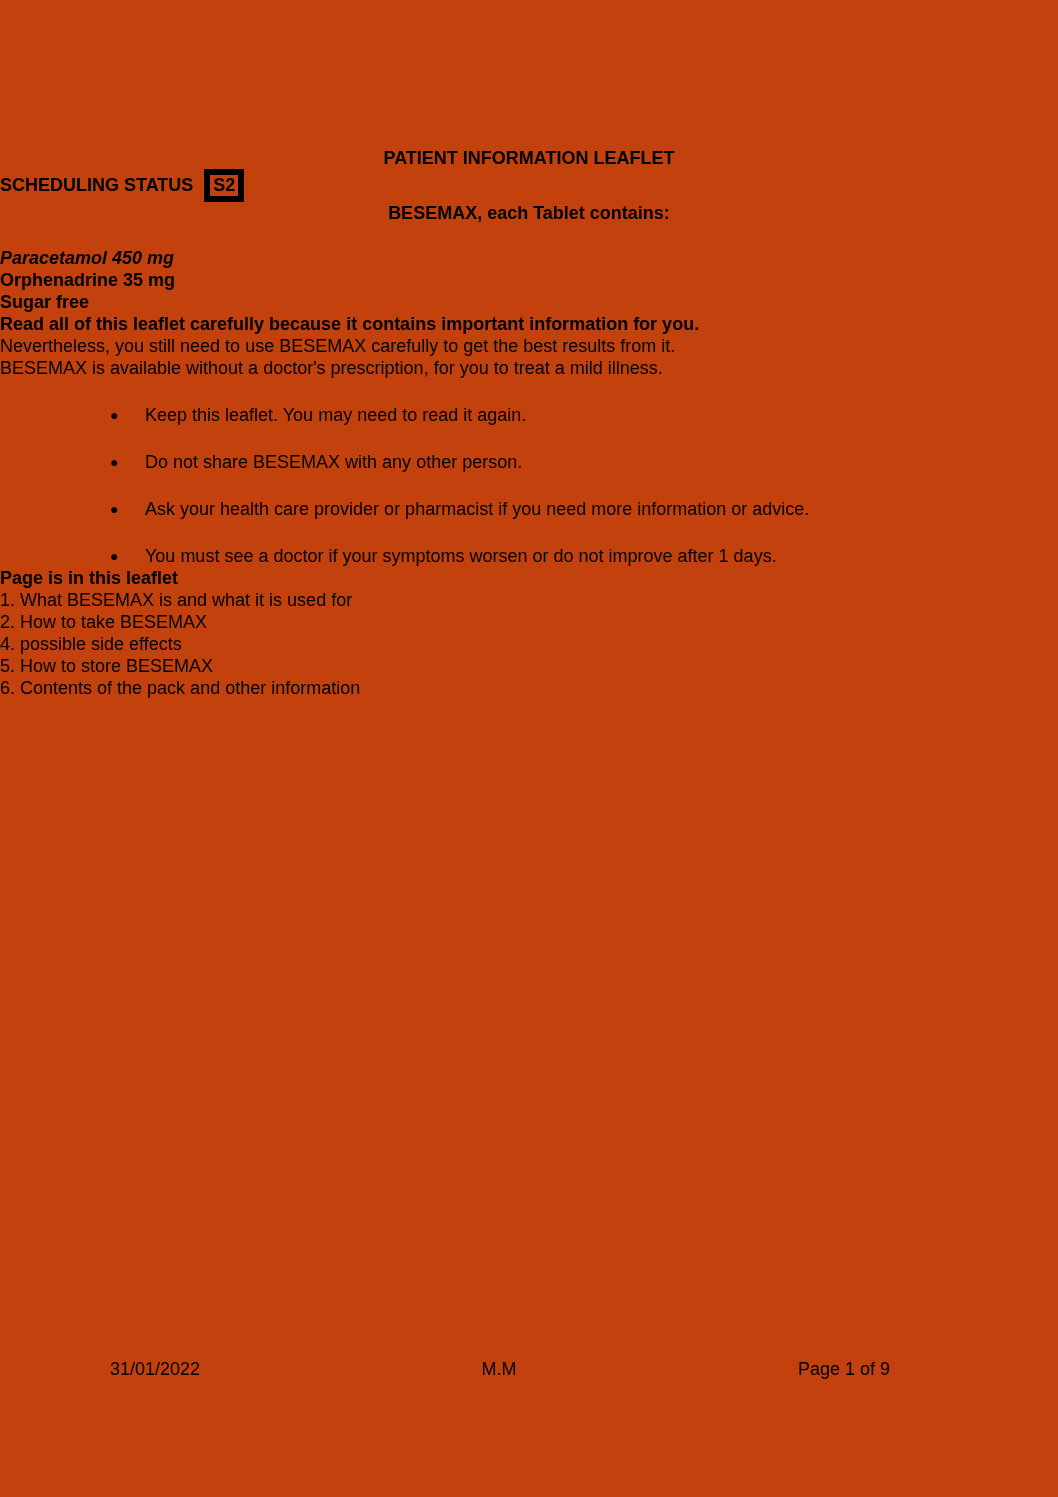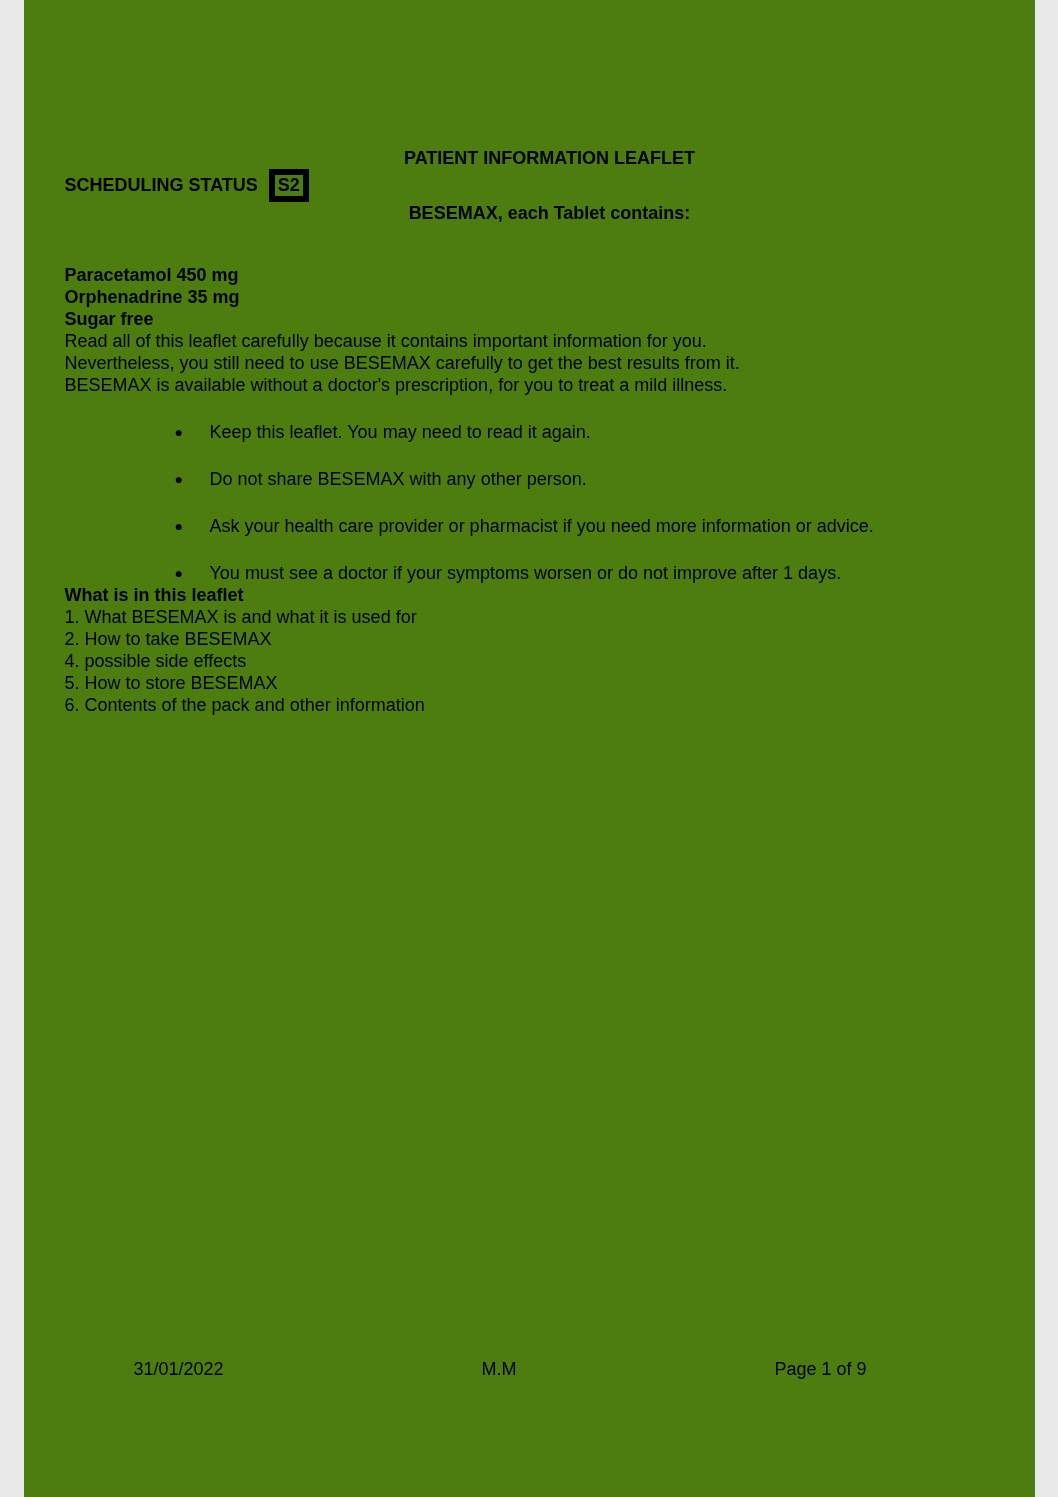--- a/index.html
+++ b/index.html
@@ -2,30 +2,29 @@
 <html><head>
 <meta charset="utf-8">
 <style>
   html, body {
     margin: 0;
     padding: 0;
     background: #e8e8e8;
   }
   .page {
     position: relative;
-    width: 970px;
+    width: 1058px;
     height: 1497px;
     margin: 0 auto;
-    background: #4d7c0f;
+    background: #c2410c;
     color: #000000;
     font-family: "Liberation Sans", "DejaVu Sans", sans-serif;
     font-size: 18px;
     line-height: 22px;
     overflow: hidden;
-    padding-left: 41px;
   }
   .page p { margin: 0; }
 
   .doc-title {
     padding-top: 147px;
     text-align: center;
     font-weight: bold;
   }
   .scheduling-line {
     margin-top: 113px;
@@ -42,26 +41,26 @@
   .composition-heading {
     margin-top: 73px;
     text-align: center;
     font-weight: bold;
   }
   .composition-line {
     margin-top: 24px;
     margin-left: 343px;
     font-weight: bold;
   }
-  .composition-line.first { margin-top: 40px; }
+  .composition-line.first { margin-top: 23px; font-style: italic; }
   .intro-heading {
     margin-top: 19px;
     margin-left: 110px;
     margin-right: 120px;
-    font-weight: normal;
+    font-weight: bold;
   }
   .body-par {
     margin-top: 24px;
     margin-left: 110px;
     margin-right: 150px;
   }
   .bullet-list {
     list-style: none;
     margin: 0;
     padding: 0;
@@ -134,21 +133,21 @@
     <li class="bullet-item">
       <span class="bullet-marker">●</span>
       <span>Ask your health care provider or pharmacist if you need more information or advice.</span>
     </li>
     <li class="bullet-item">
       <span class="bullet-marker">●</span>
       <span>You must see a doctor if your symptoms worsen or do not improve after 1 days.</span>
     </li>
   </ul>
 
-  <p class="toc-heading">What is in this leaflet</p>
+  <p class="toc-heading">Page is in this leaflet</p>
 
   <p class="toc-item">1. What BESEMAX is and what it is used for</p>
   <p class="toc-item">2. How to take BESEMAX</p>
   <p class="toc-item">4. possible side effects</p>
   <p class="toc-item">5. How to store BESEMAX</p>
   <p class="toc-item">6. Contents of the pack and other information</p>
 
   <div class="footer">
     <span class="footer-left">31/01/2022</span>
     <span class="footer-center">M.M</span>

